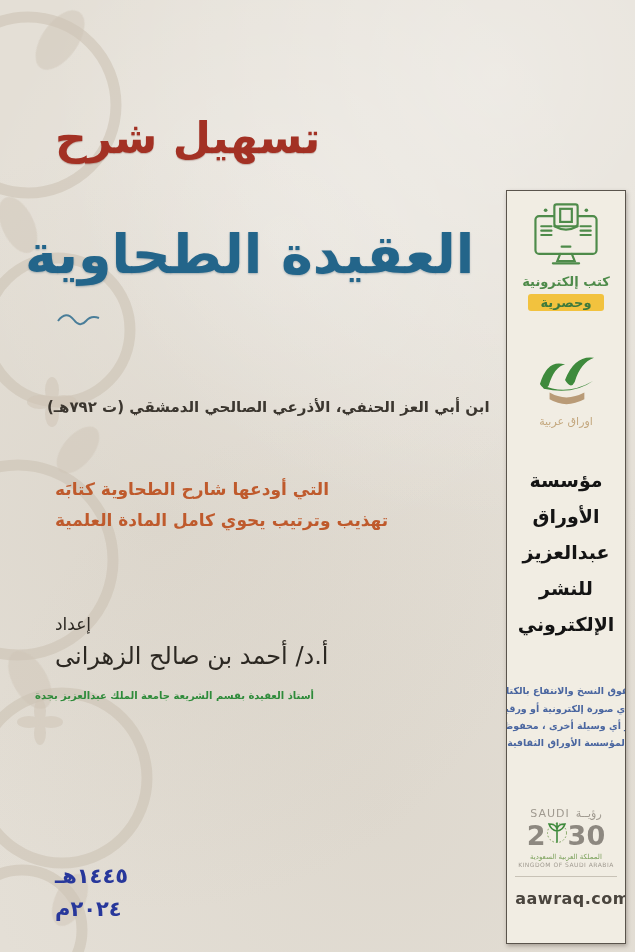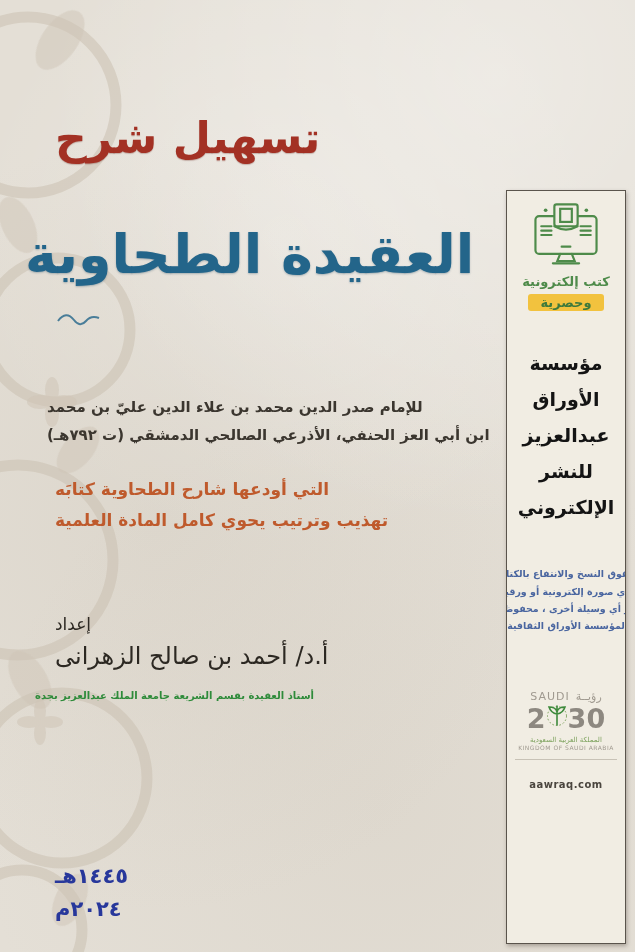--- a/index.html
+++ b/index.html
@@ -86,23 +86,23 @@
     font-size:9.5px;font-weight:bold;color:#4a66a0;
     line-height:1.8;direction:rtl;white-space:nowrap;
   }
   .vision{margin-top:56px;display:flex;flex-direction:column;align-items:center;direction:ltr;}
   .vision-row{font-size:11px;color:#a09a90;letter-spacing:1px;display:flex;gap:6px;align-items:center;}
   .vision-row .ar{letter-spacing:0;}
   .vision-year{display:flex;align-items:center;gap:1px;font-size:27px;font-weight:bold;color:#8d8880;line-height:1;}
   .country-ar{font-size:7px;color:#7aa05a;margin-top:2px;direction:rtl;}
   .country-en{font-size:6px;color:#a09a90;letter-spacing:.5px;}
   .website{
-    margin-top:8px;padding-top:19px;border-top:1px solid #c8c2b6;
+    margin-top:8px;padding-top:12px;border-top:1px solid #c8c2b6;
     width:86%;text-align:center;
-    font-size:10px;font-weight:bold;color:#4a453e;letter-spacing:.5px;
+    font-size:16px;font-weight:bold;color:#4a453e;letter-spacing:.5px;
   }
 </style>
 </head>
 <body>
 
 <div class="cover">
 
   <svg class="ornament" width="160" height="952" viewBox="0 0 160 952">
     <g fill="none" stroke="#cbc1b2" stroke-width="11" opacity="0.55">
       <circle cx="28" cy="105" r="88"></circle>
@@ -139,21 +139,20 @@
 
     <div class="main-title">العقيدة الطحاوية</div>
 
     <div class="flourish">
       <svg width="46" height="16" viewBox="0 0 46 16">
         <path d="M3,9 q8,-11 16,-1 q6,8 12,1 q5,-6 13,-3" fill="none" stroke="#23658a" stroke-width="2" opacity=".8"></path>
       </svg>
     </div>
 
     <div class="author-block">
-      <div>للإمام صدر الدين محمد بن علاء الدين عليّ بن محمد</div>
       <div>ابن أبي العز الحنفي، الأذرعي الصالحي الدمشقي (ت ٧٩٢هـ)</div>
     </div>
 
     <div class="subtitle-block">
       <div>التي أودعها شارح الطحاوية كتابَه</div>
       <div>تهذيب وترتيب يحوي كامل المادة العلمية</div>
     </div>
 
     <div class="prepared-label">إعداد</div>
     <div class="preparer-name">أ.د/ أحمد بن صالح الزهرانى</div>
@@ -180,20 +179,31 @@
           <rect x="42" y="8" width="16" height="18"></rect>
           <path d="M34,32 q16,9 32,0"></path>
           <path d="M42,70 L38,80 L62,80 L58,70"></path>
           <path d="M32,83 h36"></path>
         </svg>
       </span>
       <div class="ebooks-line1">كتب إلكترونية</div>
       <div class="exclusive-badge">وحصرية</div>
     </div>
 
+    <div class="awraq-logo">
+      <span>
+        <svg width="70" height="56" viewBox="0 0 70 58">
+          <path d="M8,32 Q16,6 34,12 Q23,14 17,34 Q13,40 8,32 Z" fill="#3e8a3c"></path>
+          <path d="M34,28 Q44,2 64,5 Q50,10 44,30 Q40,38 34,28 Z" fill="#3e8a3c"></path>
+          <path d="M10,33 Q35,45 63,29 Q42,44 12,37 Z" fill="#3e8a3c"></path>
+          <path d="M18,41 Q35,51 54,41 L54,48 Q35,58 18,48 Z" fill="#b99b77"></path>
+        </svg>
+      </span>
+      <div class="awraq-text">اوراق عربية</div>
+    </div>
 
     <div class="foundation">
       <div>مؤسسة</div>
       <div>الأوراق</div>
       <div>عبدالعزيز</div>
       <div>للنشر</div>
       <div>الإلكتروني</div>
     </div>
 
     <div class="copyright">

